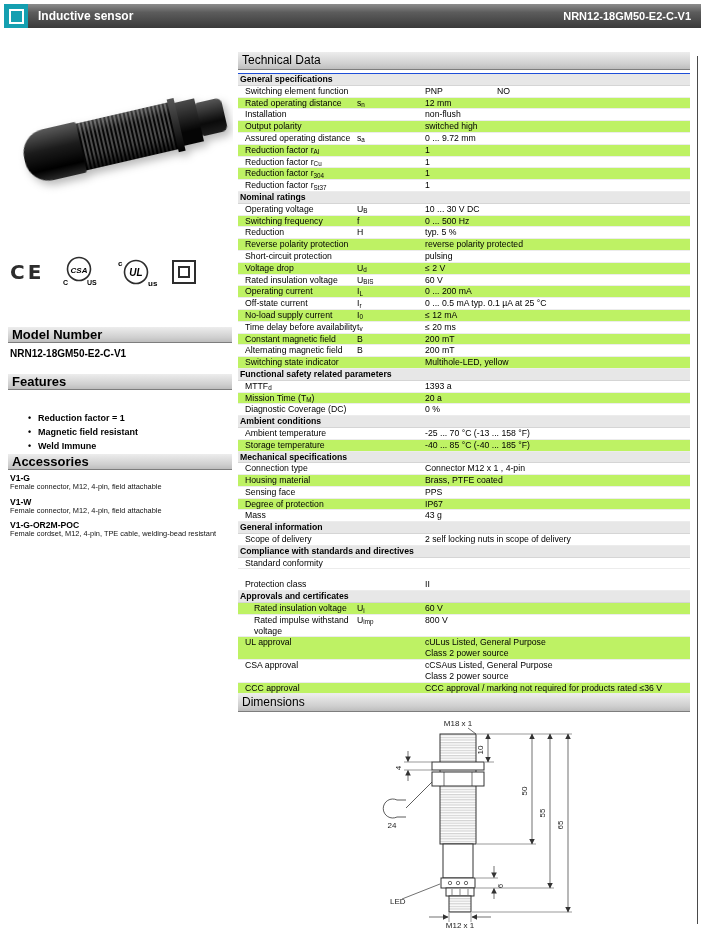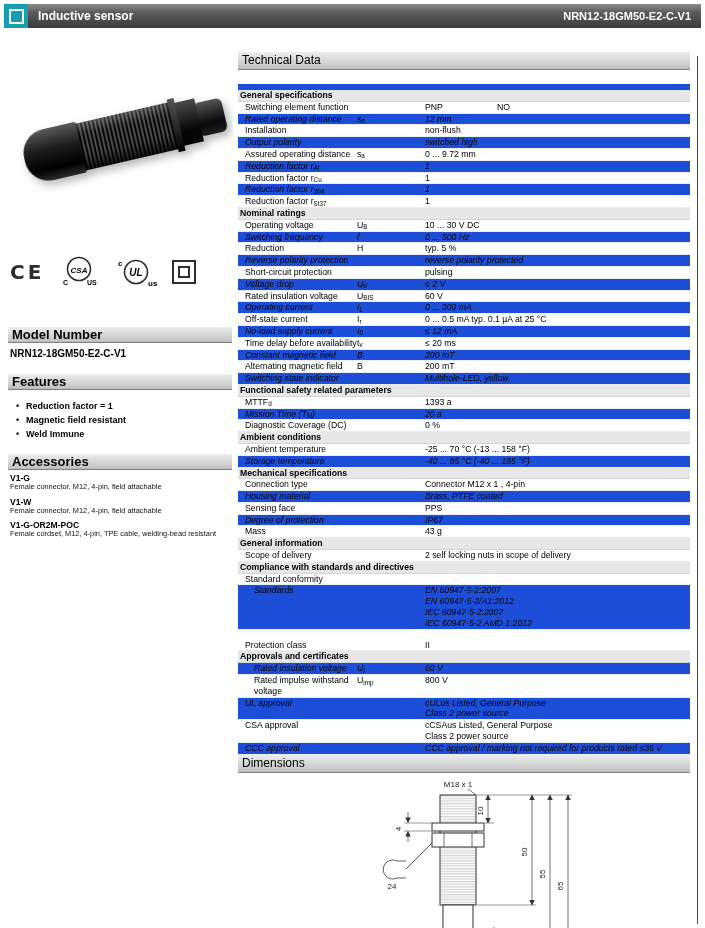--- a/index.html
+++ b/index.html
@@ -43,39 +43,39 @@
   .sq2{width:20px;height:20px;border:2px solid #2d2d2d;display:flex;align-items:center;justify-content:center;}
   .sq2-in{width:8px;height:8px;border:2px solid #2d2d2d;}
 
   .side-header{
     position:absolute;left:0;width:224px;height:16px;box-sizing:border-box;
     background:linear-gradient(180deg,#ededed 0%,#cfcfcf 70%,#bdbdbd 100%);
     border-bottom:1px solid #7d7d7d;
     font-weight:bold;font-size:13px;line-height:16px;padding-left:4px;
   }
   .model-value{position:absolute;left:2px;top:316px;font-weight:bold;font-size:10px;}
-  .features-list{position:absolute;left:2px;top:363px;margin:4px;padding:0;list-style:none;}
+  .features-list{position:absolute;left:2px;top:363px;margin:16px;padding:0;list-style:none;}
   .features-list li{font-weight:bold;font-size:9px;line-height:14px;padding-left:12px;position:relative;}
   .features-list li::before{content:"\2022";position:absolute;left:2px;}
   .acc-list{position:absolute;left:2px;top:441px;width:210px;}
   .acc-item{margin-bottom:5px;}
   .acc-name{font-weight:bold;font-size:8.6px;line-height:10px;}
   .acc-desc{font-size:7.4px;line-height:8.6px;color:#111;}
 
   
   .rightcol{position:absolute;left:238px;top:52px;width:452px;}
   .main-header{
     height:18px;box-sizing:border-box;
     background:linear-gradient(180deg,#ededed 0%,#cfcfcf 70%,#bdbdbd 100%);
     border-bottom:1px solid #7d7d7d;
     font-weight:normal;font-size:12px;line-height:17px;padding-left:4px;
   }
-  .ttable{margin-top:14px;border-top:6px solid #1d4ed8;}
+  .ttable{margin-top:3px;border-top:1px solid #1d4ed8;}
   .trow{display:flex;align-items:flex-start;border-bottom:1px solid #ececec;font-size:8.7px;line-height:10.8px;}
-  .trow.alt{background:#1d4ed8;font-style:italic;}
+  .trow.alt{background:#bef264;}
   .trow.group{background:#e7e7e7;font-weight:bold;border-bottom:1px solid #d5d5d5;}
   .tgap{height:10px;}
   .c-glabel{padding-left:2px;}
   .c-label{flex:0 0 119px;box-sizing:border-box;padding-left:7px;}
   .c-label.ind2{padding-left:16px;}
   .c-sym{flex:0 0 68px;}
   .c-val{flex:1;padding-right:4px;white-space:pre-wrap;}
   .c-val .val-a{display:inline-block;min-width:72px;}
   sub{font-size:6.3px;line-height:0;position:relative;top:1.5px;vertical-align:baseline;}
 
@@ -356,25 +356,20 @@
           <div class="c-sym"></div>
           <div class="c-val"><span>2 self locking nuts in scope of delivery</span></div>
         </div>
         <div class="trow group">
           <div class="c-glabel">Compliance with standards and directives</div>
         </div>
         <div class="trow">
           <div class="c-label"><span>Standard conformity</span></div>
           <div class="c-sym"></div>
           <div class="c-val"><span></span></div>
-        </div>
-        <div class="trow alt">
-          <div class="c-label ind2"><span>Standards</span></div>
-          <div class="c-sym"></div>
-          <div class="c-val"><div>EN 60947-5-2:2007</div><div>EN 60947-5-2/A1:2012</div><div>IEC 60947-5-2:2007</div><div>IEC 60947-5-2 AMD 1:2012</div></div>
         </div>
         <div class="tgap"></div>
         <div class="trow">
           <div class="c-label"><span>Protection class</span></div>
           <div class="c-sym"></div>
           <div class="c-val"><span>II</span></div>
         </div>
         <div class="trow group">
           <div class="c-glabel">Approvals and certificates</div>
         </div>

